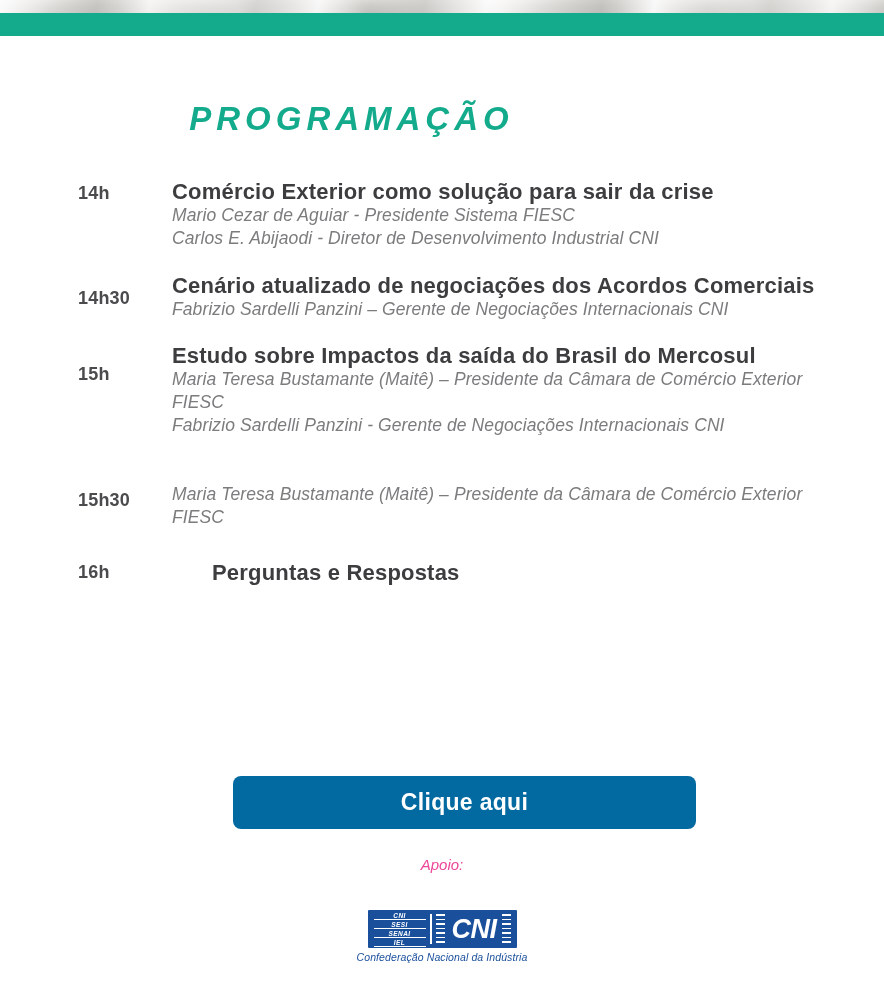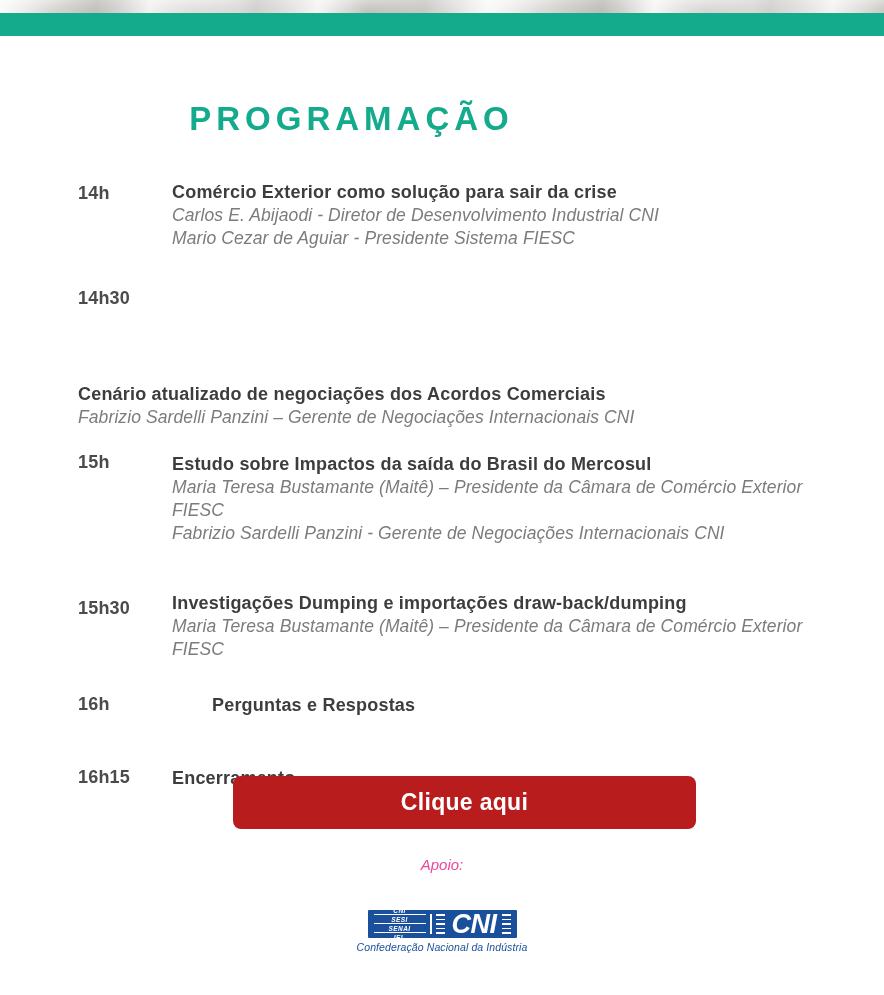--- a/index.html
+++ b/index.html
@@ -38,20 +38,21 @@
 
   
   .page-title {
     position: absolute;
     top: 100px; left: 0;
     width: 703px;
     text-align: center;
     color: #13ab8c;
     font-size: 33px;
     font-weight: bold;
+    font-style: italic;
     letter-spacing: 5px;
     font-family: "Liberation Sans", sans-serif;
   }
 
   
   .schedule {
     position: absolute;
     top: 180px; left: 0;
     width: 884px;
   }
@@ -67,62 +68,62 @@
     font-weight: bold;
     color: #4b4b4d;
     letter-spacing: 0.2px;
     white-space: nowrap;
   }
   .row-body {
     flex: 1 1 auto;
     padding-right: 60px;
   }
   .row-title {
-    font-size: 18px;
+    font-size: 22px;
     font-weight: bold;
     color: #3d3d3f;
     line-height: 24px;
     letter-spacing: 0.2px;
   }
   .row-speaker {
     font-size: 17.5px;
     font-style: italic;
     color: #7c7c7e;
     line-height: 23px;
     letter-spacing: 0.1px;
   }
 
   
   .r0 { margin-top: 0px; }
   .r0 .row-time { margin-top: 3px; }
-  .r1 { margin-top: 24px; flex-direction: column; }
+  .r1 { margin-top: 24px; }
   .r1 .row-time { margin-top: 14px; }
   .r2 { margin-top: 23px; }
-  .r2 .row-time { }
+  .r2 .row-time { margin-top: 20px; }
   .r3 { margin-top: 46px; }
   .r3 .row-time { margin-top: 7px; }
   .r4 { margin-top: 32px; gap: 40px; }
   .r4 .row-time { margin-top: 1px; }
   .r5 { margin-top: 49px; }
   .r5 .row-time { margin-top: 1px; }
 
   
   .cta-wrap {
     position: absolute;
     top: 776px; left: 233px;
     width: 463px;
     height: 53px;
   }
   .cta-button {
     display: flex;
     align-items: center;
     justify-content: center;
     width: 463px;
     height: 53px;
-    background: #b91c1c;
+    background: #0369a1;
     border: none;
     border-radius: 8px;
     color: #ffffff;
     font-family: "Liberation Sans", sans-serif;
     font-size: 23px;
     cursor: pointer;
     padding: 0;
   }
   .cta-strong {
     font-weight: bold;
@@ -153,21 +154,21 @@
     display: flex;
     flex-direction: column;
     align-items: center;
   }
   .logo-mark {
     display: flex;
     align-items: stretch;
     background: #1a4f9c;
     padding: 4px 6px;
     border-radius: 1px;
-    height: 28px;
+    height: 38px;
     box-sizing: border-box;
   }
   .logo-brands {
     display: flex;
     flex-direction: column;
     justify-content: center;
     gap: 1px;
     width: 52px;
     padding-right: 4px;
     border-right: 2px solid #ffffff;
@@ -227,22 +228,22 @@
 <div class="header-bar"></div>
 
 <div class="page-title">PROGRAMAÇÃO</div>
 
 <div class="schedule">
 
   <div class="schedule-row r0">
     <div class="row-time">14h</div>
     <div class="row-body">
       <div class="row-title">Comércio Exterior como solução para sair da crise</div>
+      <div class="row-speaker">Mario Cezar de Aguiar - Presidente Sistema FIESC</div>
       <div class="row-speaker">Carlos E. Abijaodi - Diretor de Desenvolvimento Industrial CNI</div>
-      <div class="row-speaker">Mario Cezar de Aguiar - Presidente Sistema FIESC</div>
     </div>
   </div>
 
   <div class="schedule-row r1">
     <div class="row-time">14h30</div>
     <div class="row-body">
       <div class="row-title">Cenário atualizado de negociações  dos  Acordos Comerciais</div>
       <div class="row-speaker">Fabrizio Sardelli Panzini – Gerente de Negociações Internacionais CNI</div>
     </div>
   </div>
@@ -252,38 +253,31 @@
     <div class="row-body">
       <div class="row-title">Estudo sobre Impactos da saída do Brasil do Mercosul</div>
       <div class="row-speaker">Maria Teresa Bustamante (Maitê) – Presidente  da  Câmara de Comércio Exterior FIESC</div>
       <div class="row-speaker">Fabrizio Sardelli Panzini - Gerente de Negociações Internacionais CNI</div>
     </div>
   </div>
 
   <div class="schedule-row r3">
     <div class="row-time">15h30</div>
     <div class="row-body">
-      <div class="row-title">Investigações  Dumping e importações draw-back/dumping</div>
       <div class="row-speaker">Maria Teresa Bustamante (Maitê) – Presidente da Câmara de Comércio Exterior FIESC</div>
     </div>
   </div>
 
   <div class="schedule-row r4">
     <div class="row-time">16h</div>
     <div class="row-body">
       <div class="row-title">Perguntas e Respostas</div>
     </div>
   </div>
 
-  <div class="schedule-row r5">
-    <div class="row-time">16h15</div>
-    <div class="row-body">
-      <div class="row-title">Encerramento</div>
-    </div>
-  </div>
 
 </div>
 
 <div class="cta-wrap">
   <button class="cta-button">
     <span class="cta-strong">Clique aqui</span>
   </button>
 </div>
 
 <div class="apoio-label">Apoio:</div>

